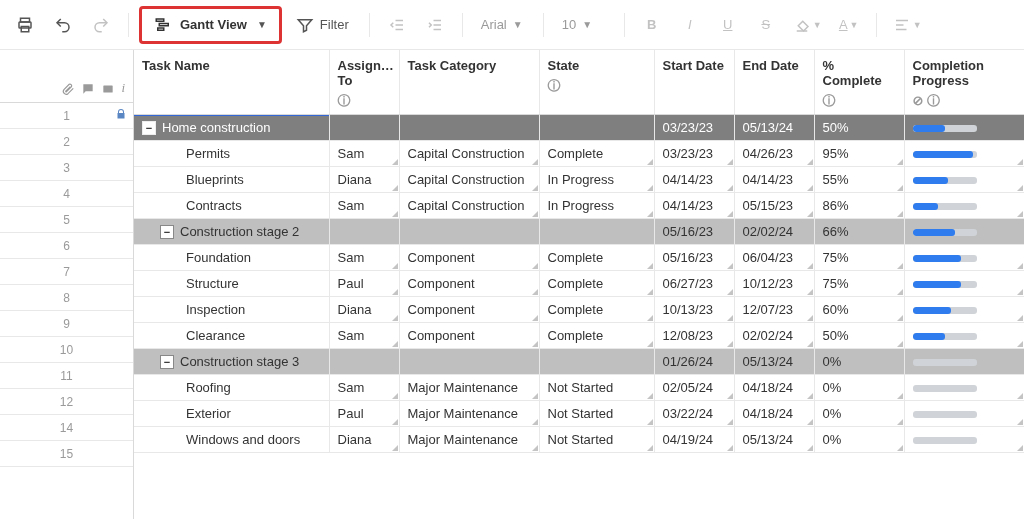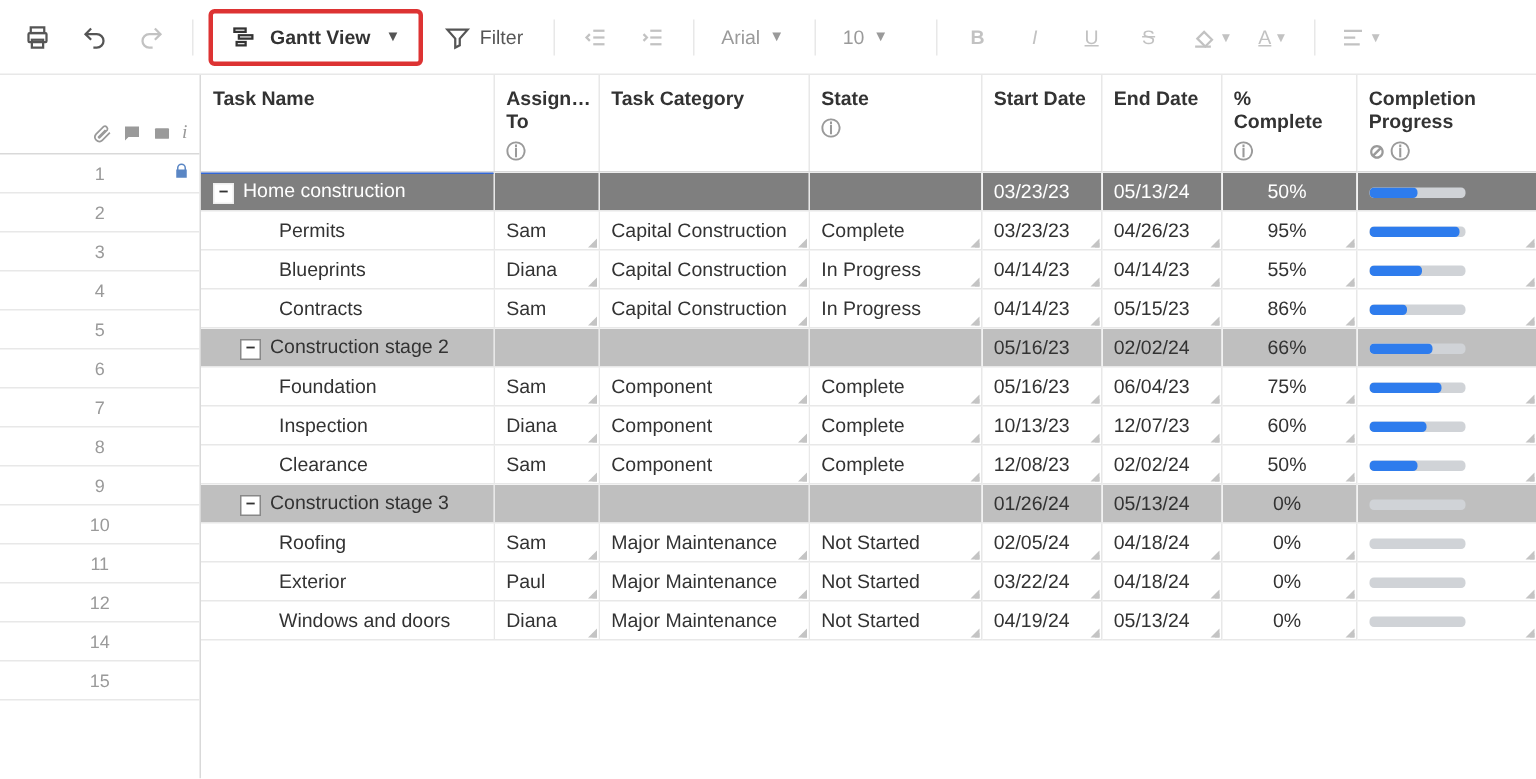--- a/index.html
+++ b/index.html
@@ -163,21 +163,21 @@
     padding: 0 8px;
     border-bottom: 1px solid var(--border-light);
     border-left: 1px solid var(--border-light);
     white-space: nowrap;
     overflow: hidden;
     text-overflow: ellipsis;
     vertical-align: middle;
     position: relative;
   }
   tbody td:first-child { border-left: none; }
-  tbody td.num { text-align: center; padding-right: 10px; }
+  tbody td.num { text-align: left; padding-right: 10px; }
   tbody td:not(.name)::after {
     content: "";
     position: absolute;
     right: 1px;
     bottom: 1px;
     border: 3px solid transparent;
     border-right-color: #c4c4c4;
     border-bottom-color: #c4c4c4;
   }
   tbody tr.lvl0 td.name,
@@ -473,20 +473,30 @@
             <td class="name"><span class="indent2"><span>Foundation</span></span></td>
             <td>Sam</td>
             <td>Component</td>
             <td>Complete</td>
             <td>05/16/23</td>
             <td>06/04/23</td>
             <td class="num">75%</td>
             <td><span class="prog"><i style="width: 75%;"></i></span></td>
           </tr>
           <tr class="lvl2">
+            <td class="name"><span class="indent2"><span>Structure</span></span></td>
+            <td>Paul</td>
+            <td>Component</td>
+            <td>Complete</td>
+            <td>06/27/23</td>
+            <td>10/12/23</td>
+            <td class="num">75%</td>
+            <td><span class="prog"><i style="width: 75%;"></i></span></td>
+          </tr>
+          <tr class="lvl2">
             <td class="name"><span class="indent2"><span>Inspection</span></span></td>
             <td>Diana</td>
             <td>Component</td>
             <td>Complete</td>
             <td>10/13/23</td>
             <td>12/07/23</td>
             <td class="num">60%</td>
             <td><span class="prog"><i style="width: 60%;"></i></span></td>
           </tr>
           <tr class="lvl2">

